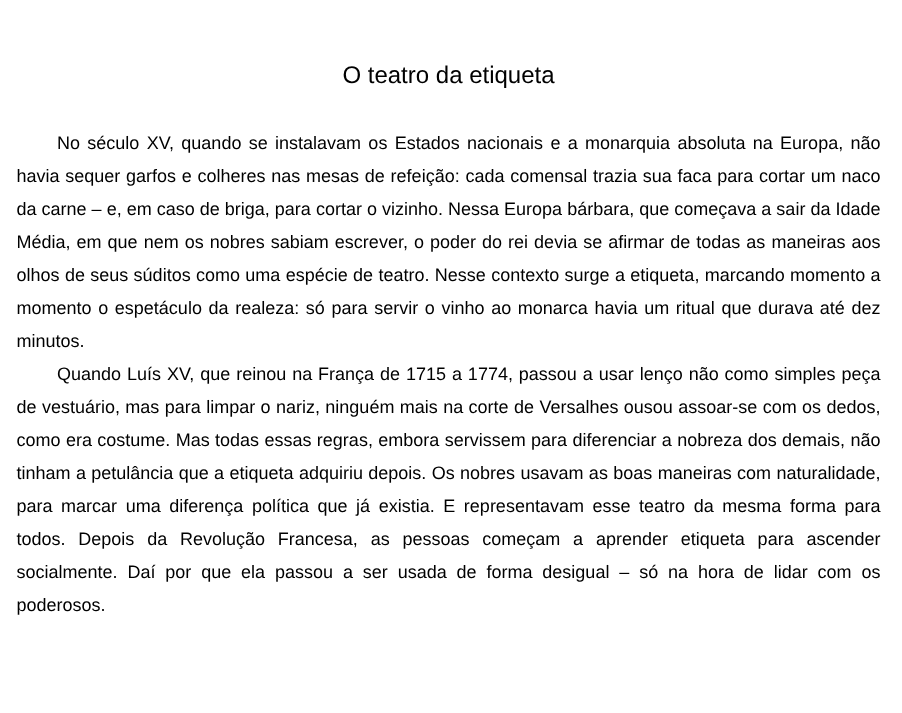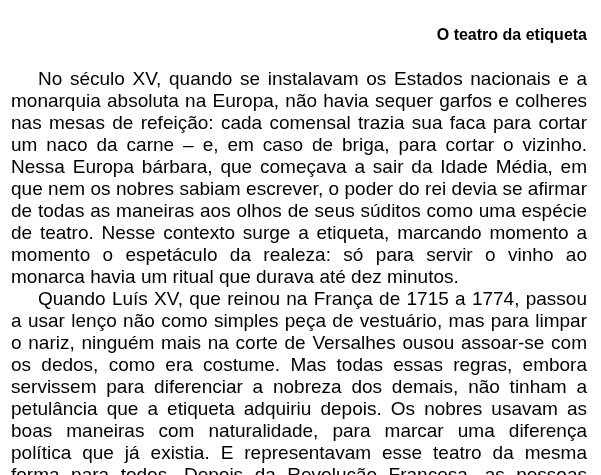--- a/index.html
+++ b/index.html
@@ -15,29 +15,29 @@
     color: #000000;
   }
   .page {
     box-sizing: border-box;
     width: 601px;
     height: 475px;
     padding: 24px 14px 0 11px;
     background: #ffffff;
   }
   .doc-title {
-    margin: 0 0 22px 0;
+    margin: 16px 0 22px 0;
     font-size: 16px;
-    font-weight: bold;
+    font-weight: normal;
     line-height: 22px;
-    text-align: right;
+    text-align: center;
   }
   .para {
     margin: 0;
-    font-size: 19px;
+    font-size: 12px;
     line-height: 22px;
     text-align: justify;
     text-indent: 27px;
   }
 </style>
 </head>
 <body>
 
 <div class="page">
   <h1 class="doc-title">O teatro da etiqueta</h1>

